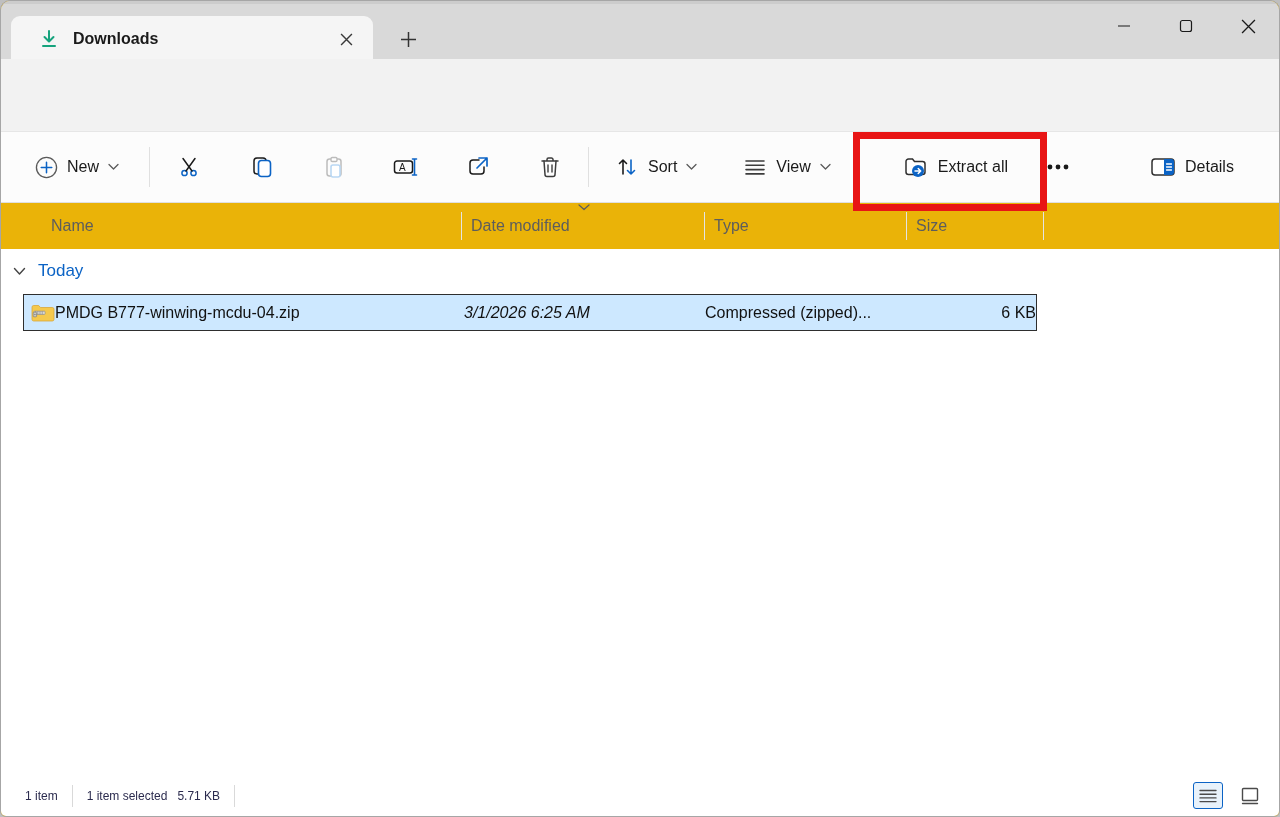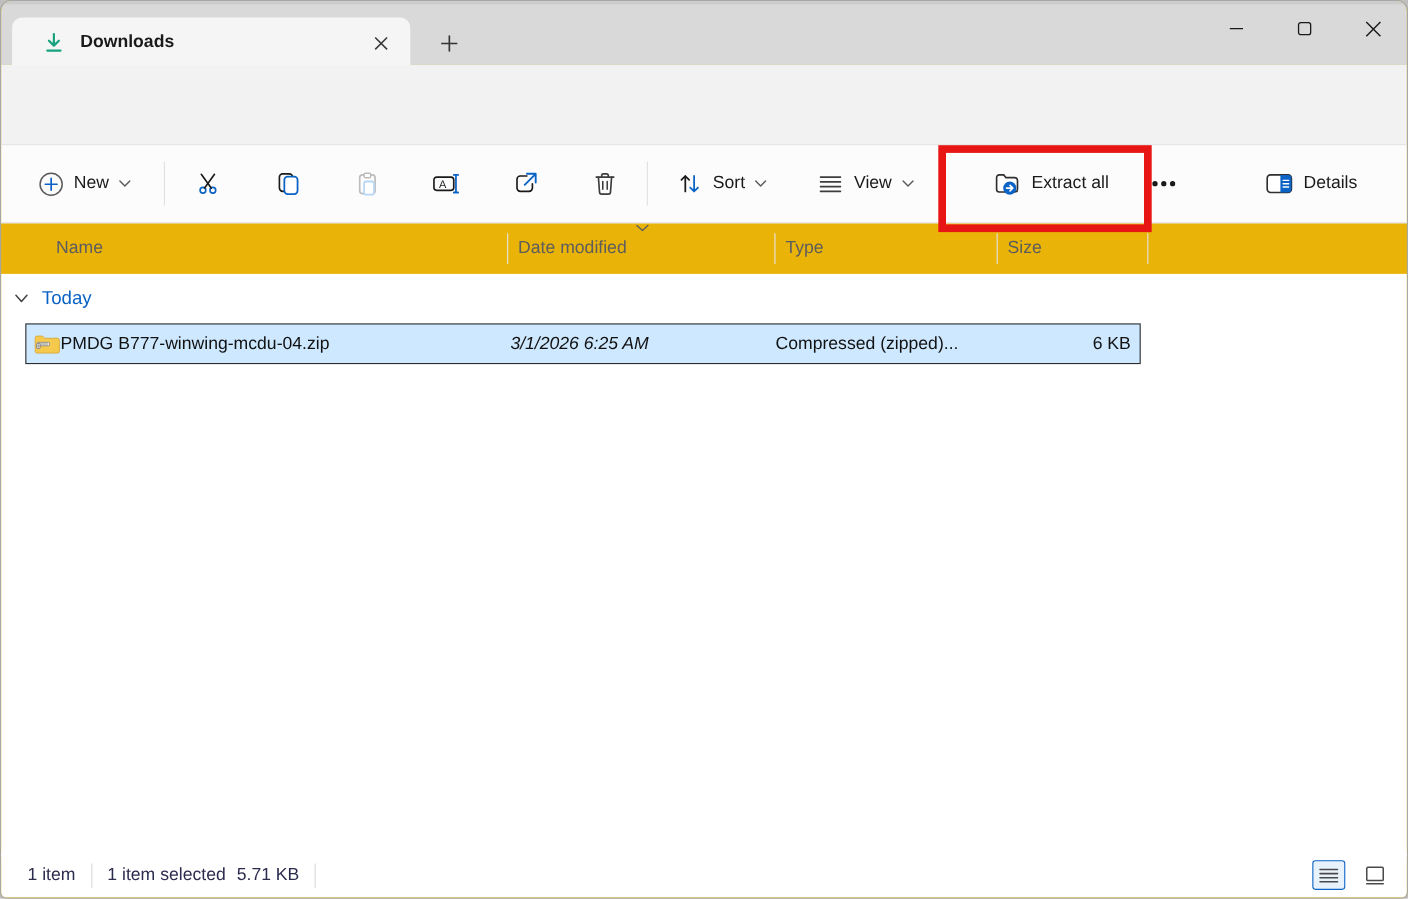--- a/index.html
+++ b/index.html
@@ -59,25 +59,25 @@
 
   
   .filelist { position:absolute; left:0; top:248px; width:100%; height:530px; background:#ffffff; }
   .group-header { position:absolute; left:12px; top:12px; display:flex; align-items:center; gap:12px; }
   .group-label { font-size:17px; color:#0b63c5; }
   .file-row { position:absolute; left:22px; top:45px; width:1014px; height:37px; background:#cde8ff;
               border:1px solid #2e2e2e; display:flex; align-items:center; }
   .cell-name { display:flex; align-items:center; padding-left:7px; width:438px; font-size:16px; color:#111; }
   .cell-date { width:243px; font-size:16px; color:#111; padding-left:2px;font-style:italic; }
   .cell-type { width:202px; font-size:16px; color:#111; }
-  .cell-size { flex:1; text-align:right; padding-right:8px; font-size:16px; color:#111; }
+  .cell-size { flex:1; text-align:right; font-size:16px; color:#111; }
 
   
   .statusbar { position:absolute; left:0; bottom:0; width:100%; height:40px; background:#ffffff;
-               display:flex; align-items:center; font-size:16px; color:#2b2b4e; }
+               display:flex; align-items:center; font-size:12px; color:#2b2b4e; }
   .status-div { width:1px; height:22px; background:#d9d9d9; margin:0 14px; }
   .view-toggles { position:absolute; right:14px; bottom:7px; display:flex; gap:12px; align-items:center; }
   .vt-btn { width:30px; height:27px; display:flex; align-items:center; justify-content:center;
             border-radius:3px; border:1px solid transparent; }
   .vt-btn.active { border:1px solid #0b63c5; background:#e8f2fb; }
 
   svg { display:block; }
 </style>
 </head>
 <body>

